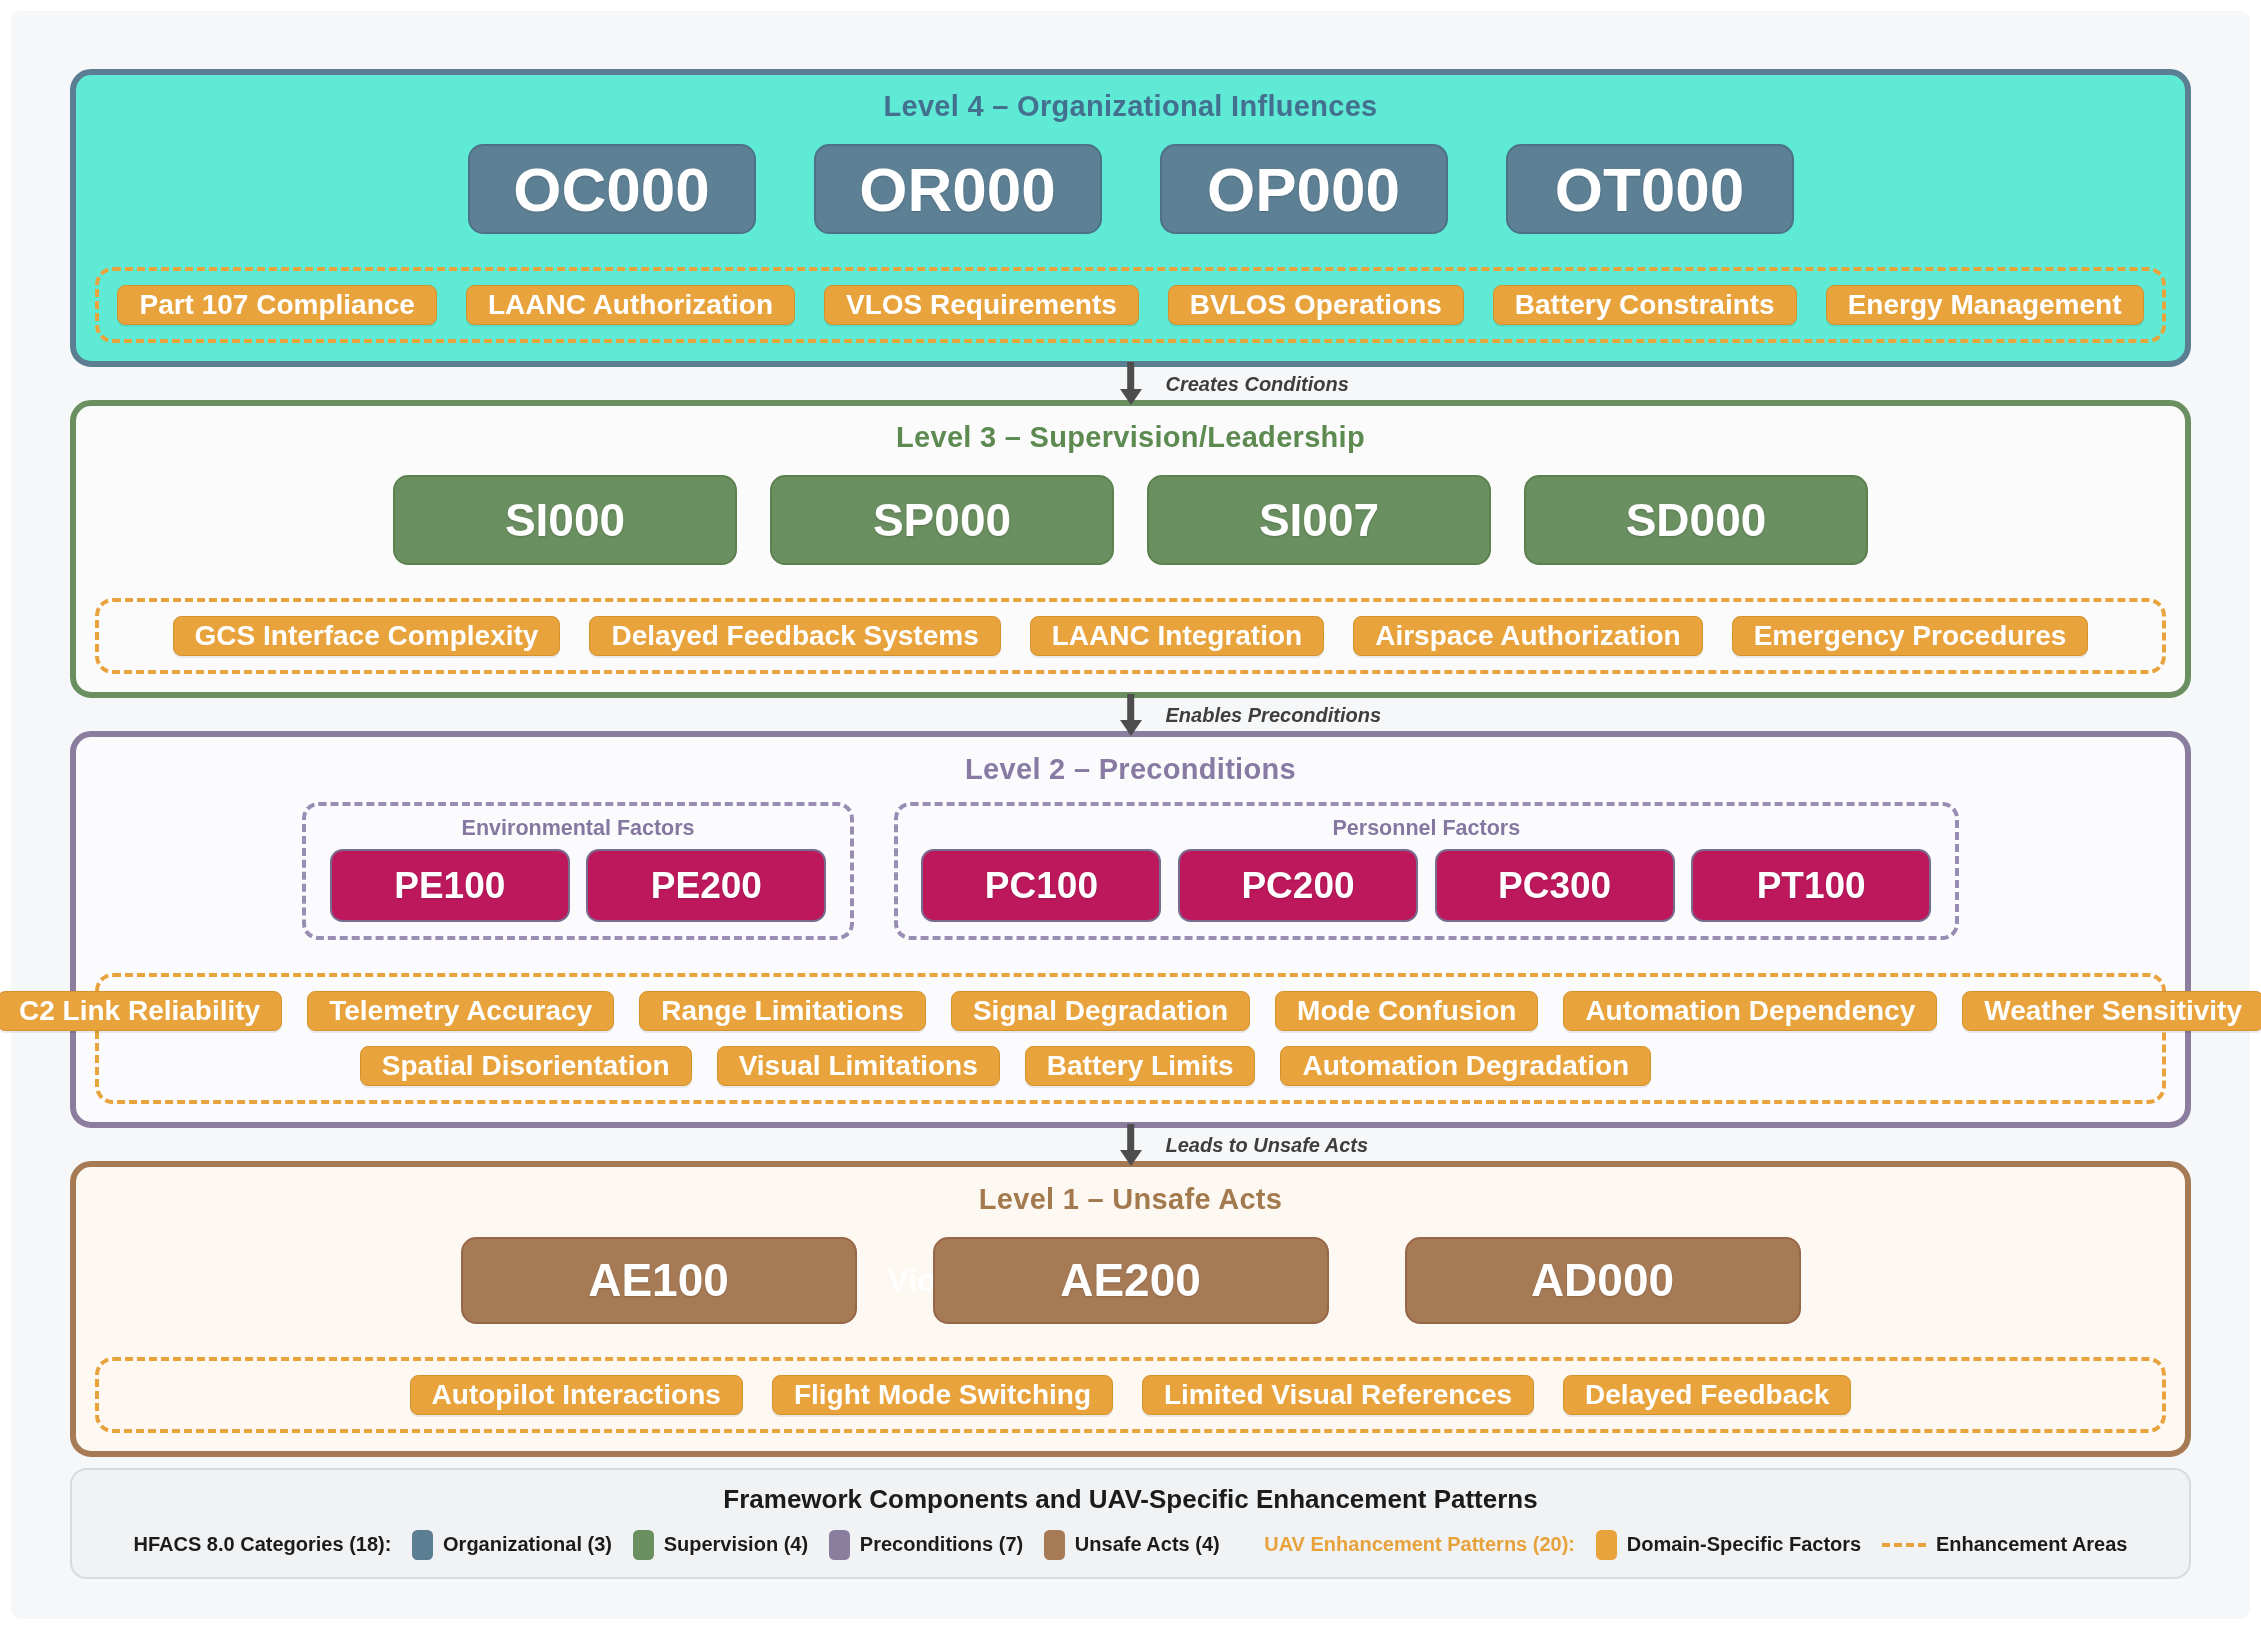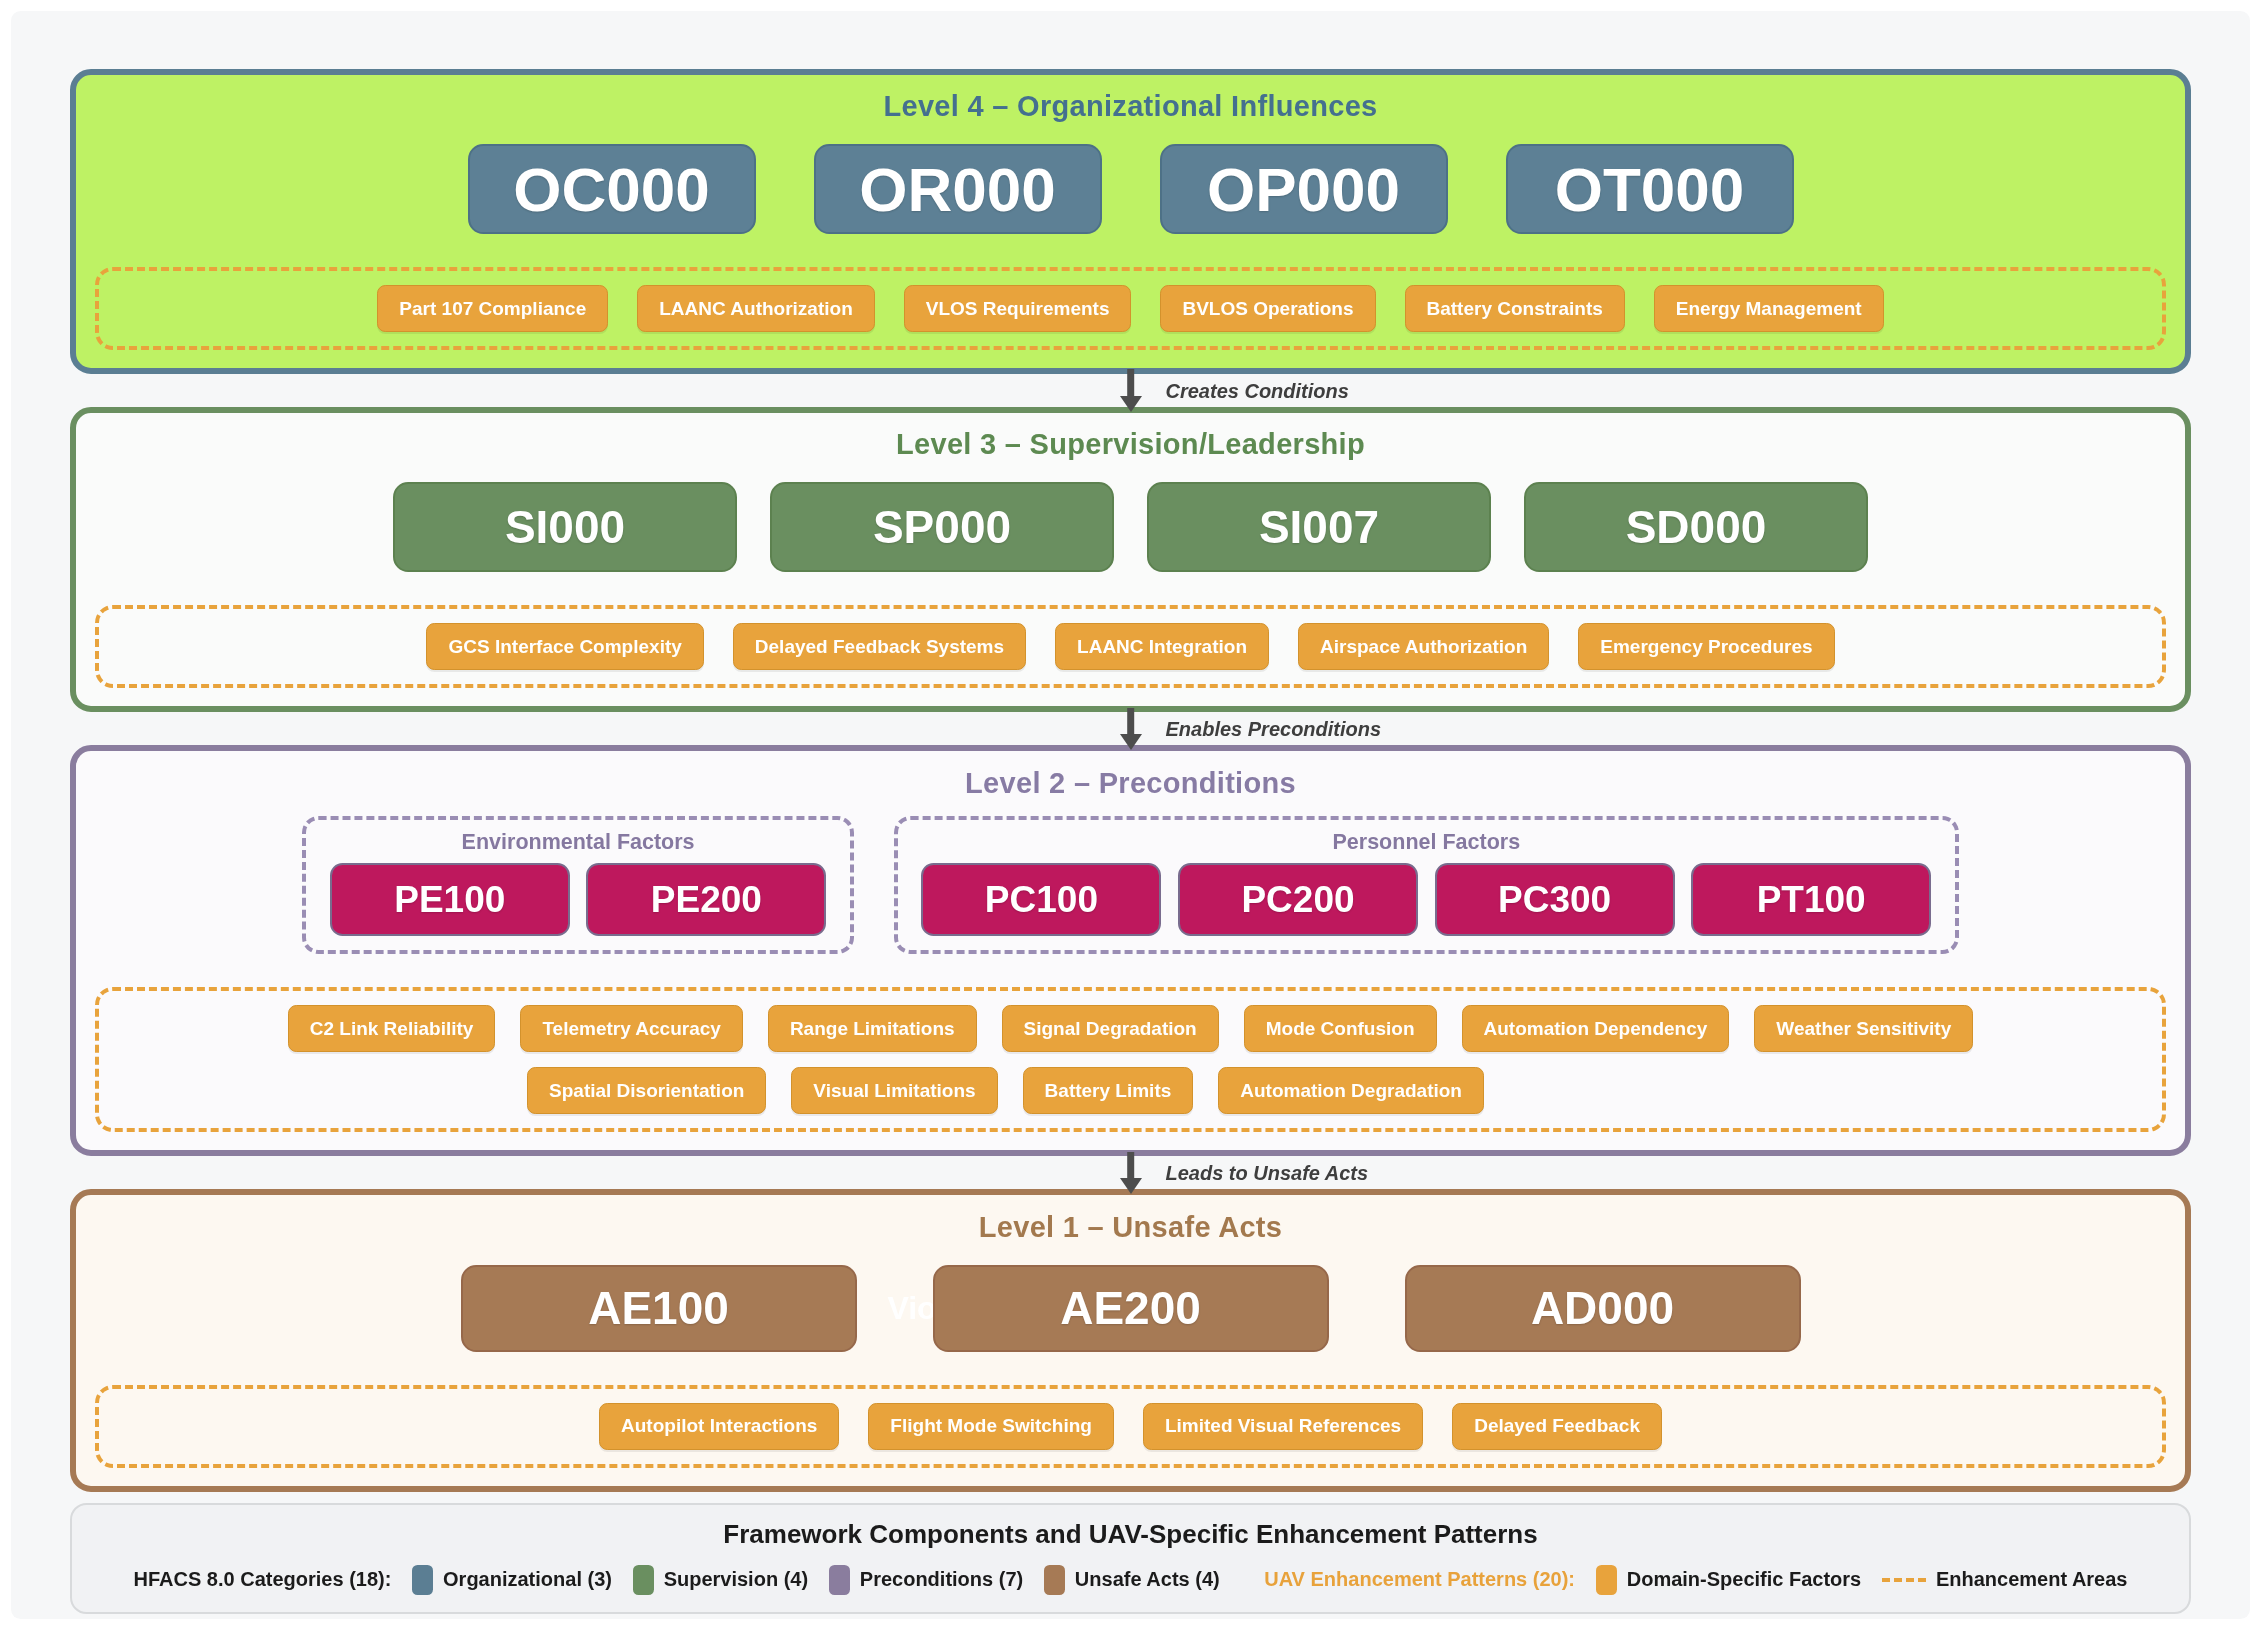--- a/index.html
+++ b/index.html
@@ -6,21 +6,21 @@
   body{
     width:2261px;height:1630px;position:relative;background:#ffffff;
     font-family:"Liberation Sans", sans-serif;overflow:hidden;
   }
   .canvas{position:absolute;top:11px;left:11px;width:2239px;height:1608px;
     background:#f6f7f8;border-radius:9.7px;}
   .content{width:2121px;margin:0 auto;padding-top:58px;}
 
   
   .panel{border-radius:21px;box-sizing:border-box;padding:15.2px 19.4px 18px;}
-  .panel-l4{border:6.2px solid #5b7e93;background:#bef264;}
+  .panel-l4{border:6.2px solid #5b7e93;background:#5eead4;}
   .panel-l3{border:6.2px solid #6a8f60;background:#fafbfa;}
   .panel-l2{border:6.2px solid #8a7d9e;background:#fbfafc;}
   .panel-l1{border:6.2px solid #a67a55;background:#fdf8f1;}
   .panel-title{text-align:center;font-weight:bold;font-size:29px;letter-spacing:0.3px;}
   .t-l4{color:#44708f}.t-l3{color:#5d8a51}.t-l2{color:#877ba4}.t-l1{color:#a3794e}
 
   
   .codes{display:flex;justify-content:center;align-items:center;margin-top:21px;}
   .code{display:flex;align-items:center;justify-content:center;color:#fff;font-weight:bold;
     border-radius:15.2px;text-shadow:0 1.4px 2.1px rgba(0,0,0,.18);box-sizing:border-box;}
@@ -32,21 +32,21 @@
   .codes-l1{gap:76px;position:relative;}
   .code-l1{width:396px;height:87px;font-size:46px;background:#a67a55;border:2.1px solid #96684a;}
   .code-ae200{position:relative;z-index:2;}
   .ghost{position:absolute;left:792px;top:50%;transform:translateY(-50%);
     color:#ffffff;font-weight:bold;font-size:32px;z-index:1;white-space:nowrap;}
 
   
   .dashed-zone{border:4.8px dashed #e8a33c;border-radius:18px;margin-top:33px;padding:14px;}
   .tag-row{display:flex;justify-content:center;align-items:center;gap:29px;}
   .tag{background:#e8a33c;border:1.4px solid #d3922c;border-radius:8.3px;color:#fff;font-weight:bold;
-    font-size:19px;height:47px;display:flex;align-items:center;padding:0 21px;white-space:nowrap;
+    font-size:28px;height:40px;display:flex;align-items:center;padding:0 21px;white-space:nowrap;
     box-shadow:0 2.1px 0 rgba(0,0,0,.07);box-sizing:border-box;}
   .enh-rows{display:flex;flex-direction:column;gap:15.2px;}
   .tag-row-tight{gap:25px;}
   .row2-offset{transform:translateX(-125px);}
 
   
   .factors-row{display:flex;justify-content:center;align-items:flex-end;gap:40px;margin-top:16.6px;}
   .factor-box{border:4.2px dashed #9a8db4;border-radius:16.6px;padding:9.7px 23.5px 14px;box-sizing:border-box;}
   .factor-title{text-align:center;color:#8578a0;font-weight:bold;font-size:21.5px;margin-bottom:8.3px;}
   .factor-codes{display:flex;justify-content:center;gap:16.6px;}

